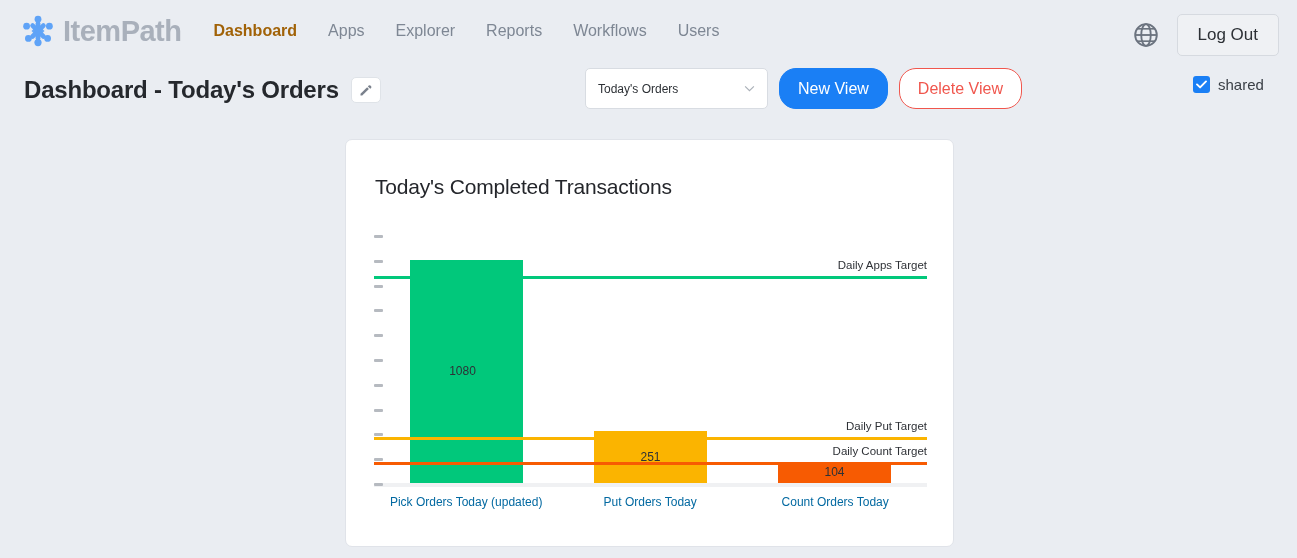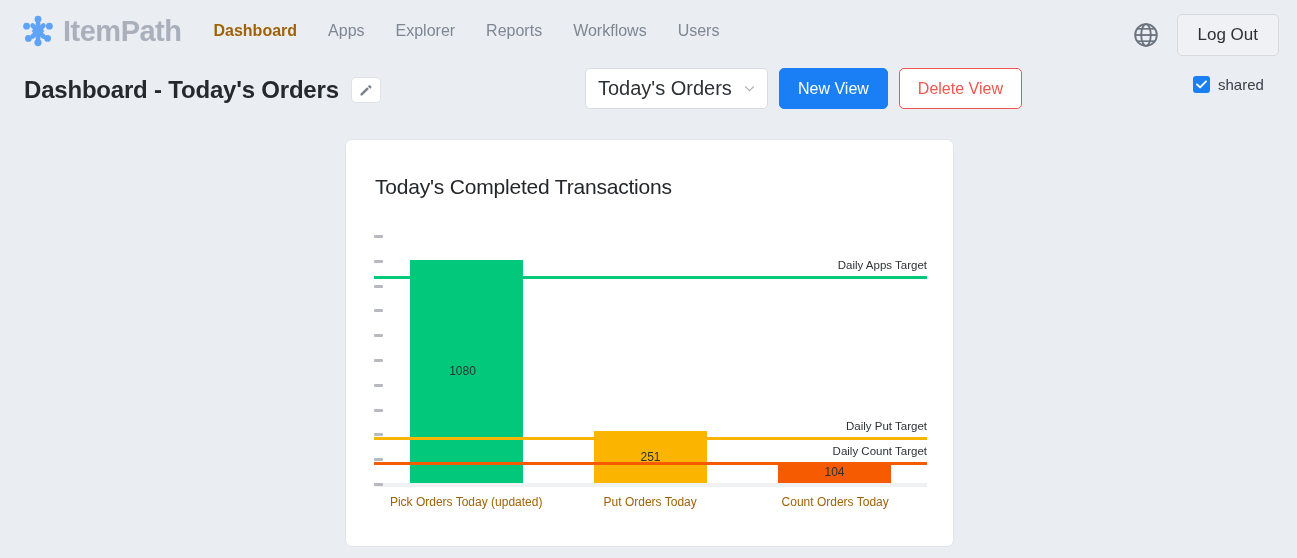--- a/index.html
+++ b/index.html
@@ -98,32 +98,32 @@
   }
   .view-select {
     width: 183px;
     height: 41px;
     background: #fff;
     border: 1px solid #d8dce2;
     border-radius: 5px;
     display: flex;
     align-items: center;
     padding: 0 12px;
-    font-size: 20px;
+    font-size: 12px;
     color: #2d3136;
     cursor: pointer;
     position: relative;
   }
   .view-select .chev {
     margin-left: auto;
     width: 11px; height: 7px;
   }
   .btn {
     height: 41px;
-    border-radius: 5px;
+    border-radius: 17px;
     font-size: 16px;
     font-family: inherit;
     cursor: pointer;
     display: flex;
     align-items: center;
     justify-content: center;
     gap: 7px;
     padding: 0 18px;
     white-space: nowrap;
   }
@@ -226,21 +226,21 @@
     position: absolute;
     right: 0;
     font-size: 11.5px;
     color: #2e3136;
     white-space: nowrap;
   }
   .cat-label {
     position: absolute;
     text-align: center;
     font-size: 12px;
-    color: #a16207;
+    color: #0369a1;
     white-space: nowrap;
   }
 </style>
 </head>
 <body>
 
 <div class="topbar">
 
   <div class="brand">
     <svg class="brand-mark" viewBox="0 0 32 32">

